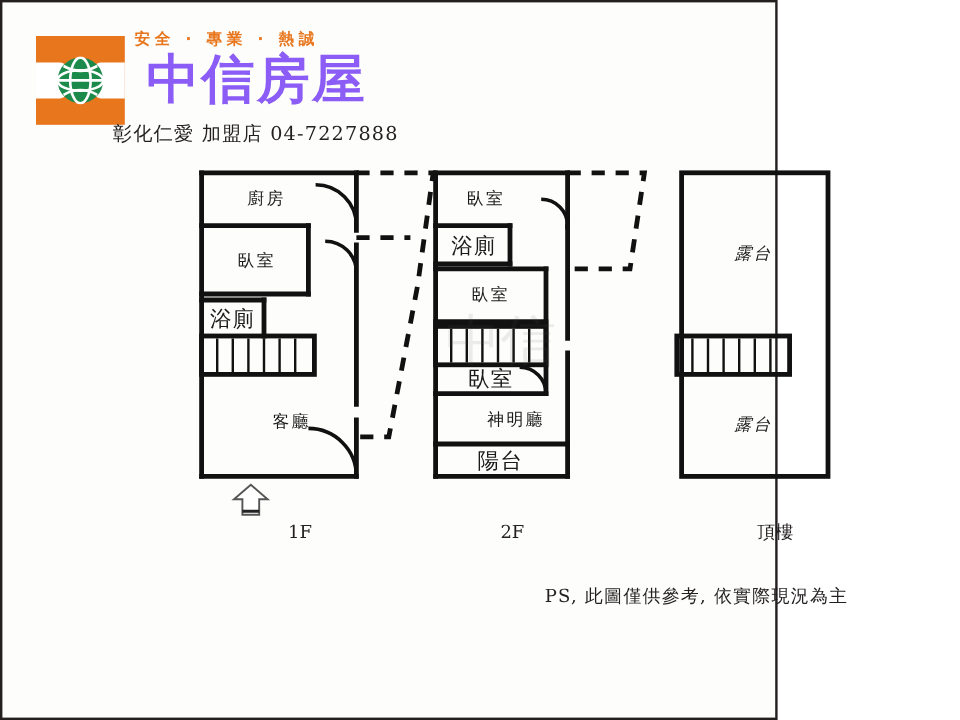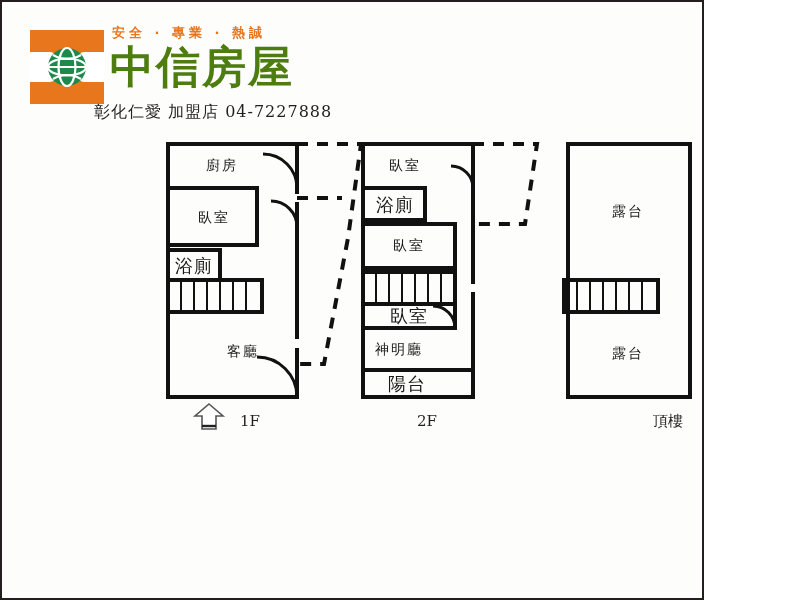--- a/index.html
+++ b/index.html
@@ -4,21 +4,21 @@
 <style>
   html,body{margin:0;padding:0;}
   body{
     width:800px;height:600px;
     background:#ffffff;
     font-family:"Liberation Serif", serif;
     overflow:hidden;
   }
   #page{
     position:relative;
-    width:704px;height:600px;
+    width:648px;height:600px;
     background:#fdfdfb;
     box-sizing:border-box;
     border:2px solid #231f20;
   }
 
   
   #brand{
     position:absolute;left:24px;top:12px;width:340px;height:112px;
   }
   .logo-mark{
@@ -39,38 +39,38 @@
   .logo-mark .globe{
     position:absolute;left:17px;top:17px;width:40px;height:40px;
   }
   .slogan{
     position:absolute;left:86px;top:10px;
     font-family:"DejaVu Sans", sans-serif;
     font-size:13px;font-weight:bold;color:#e8761d;
     letter-spacing:4px;white-space:nowrap;
   }
   .brandname{
-    position:absolute;left:84px;top:26px;
-    font-family:"DejaVu Serif", serif;
-    font-size:44px;font-weight:bold;color:#4d7c0f;
+    position:absolute;left:96px;top:26px;
+    font-family:"DejaVu Serif", serif;
+    font-size:44px;font-weight:bold;color:#8b5cf6;
     letter-spacing:2px;white-space:nowrap;
     line-height:54px;
   }
   .storeline{
     position:absolute;left:68px;top:88px;
     font-family:"DejaVu Serif", serif;
     font-size:16px;color:#231f20;letter-spacing:1px;white-space:nowrap;text-align:right;
   }
 
   
   .plan{position:absolute;}
   .plan-label{
     position:absolute;text-align:center;
     font-family:"DejaVu Serif", serif;
-    font-size:15px;color:#231f20;white-space:nowrap;
+    font-size:15px;color:#231f20;white-space:nowrap;margin-top:22px;
   }
   .room-label{
     position:absolute;
     font-family:"DejaVu Serif", serif;
     font-size:14px;color:#1a1a1a;letter-spacing:2px;
     white-space:nowrap;text-align:center;
     transform:translate(-50%,-50%);
     pointer-events:none;
   }
   .room-label.sm{font-size:18px;letter-spacing:1px;}
@@ -210,40 +210,46 @@
       </g>
 
       <g fill="none" stroke="#111111" stroke-width="4" stroke-dasharray="11 9">
         <path d="M126 12 L190 12 L178 92 L126 92"></path>
       </g>
     </svg>
     <div class="room-label" style="left:58px;top:34px;">臥室</div>
     <div class="room-label sm" style="left:48px;top:73px;">浴廁</div>
     <div class="room-label" style="left:62px;top:114px;">臥室</div>
     <div class="room-label sm" style="left:62px;top:184px;">臥室</div>
-    <div class="room-label" style="left:52px;top:218px;">神明廳</div>
-    <div class="room-label sm" style="left:60px;top:252px;">陽台</div>
+    <div class="room-label" style="left:83px;top:218px;">神明廳</div>
+    <div class="room-label sm" style="left:70px;top:252px;">陽台</div>
   </div>
   <div class="plan-label" style="left:405px;top:410px;width:40px;">2F</div>
 
-  <div class="plan" style="left:550px;top:130px;width:180px;height:275px;">
+  <div class="plan" style="left:550px;top:130px;width:180px;height:275px;font-style:italic;">
     <svg width="180" height="275" viewBox="0 0 180 275">
       <g fill="none" stroke="#111111" stroke-width="4" stroke-linecap="square">
         <rect x="16" y="12" width="122" height="253"></rect>
         <rect x="12" y="148" width="94" height="32"></rect>
       </g>
       <g stroke="#111111" stroke-width="2">
         <line x1="25" y1="150" x2="25" y2="178"></line>
         <line x1="38" y1="150" x2="38" y2="178"></line>
         <line x1="51" y1="150" x2="51" y2="178"></line>
         <line x1="64" y1="150" x2="64" y2="178"></line>
         <line x1="77" y1="150" x2="77" y2="178"></line>
         <line x1="90" y1="150" x2="90" y2="178"></line>
       </g>
     </svg>
     <div class="room-label" style="left:76px;top:80px;">露台</div>
     <div class="room-label" style="left:76px;top:222px;">露台</div>
   </div>
-  <div class="plan-label" style="left:636px;top:410px;width:60px;">頂樓</div>
-
-
+  <div class="plan-label" style="left:614px;top:410px;width:60px;">頂樓</div>
+
+  <div id="watermark">
+    <svg width="170" height="90" viewBox="0 0 170 90">
+      <text x="85" y="62" text-anchor="middle" font-family="DejaVu Serif, serif" font-size="46" fill="#555555">中信</text>
+    </svg>
+  </div>
+
+  <div id="note">PS, 此圖僅供參考, 依實際現況為主</div>
 
 </div>
 
 </body></html>

